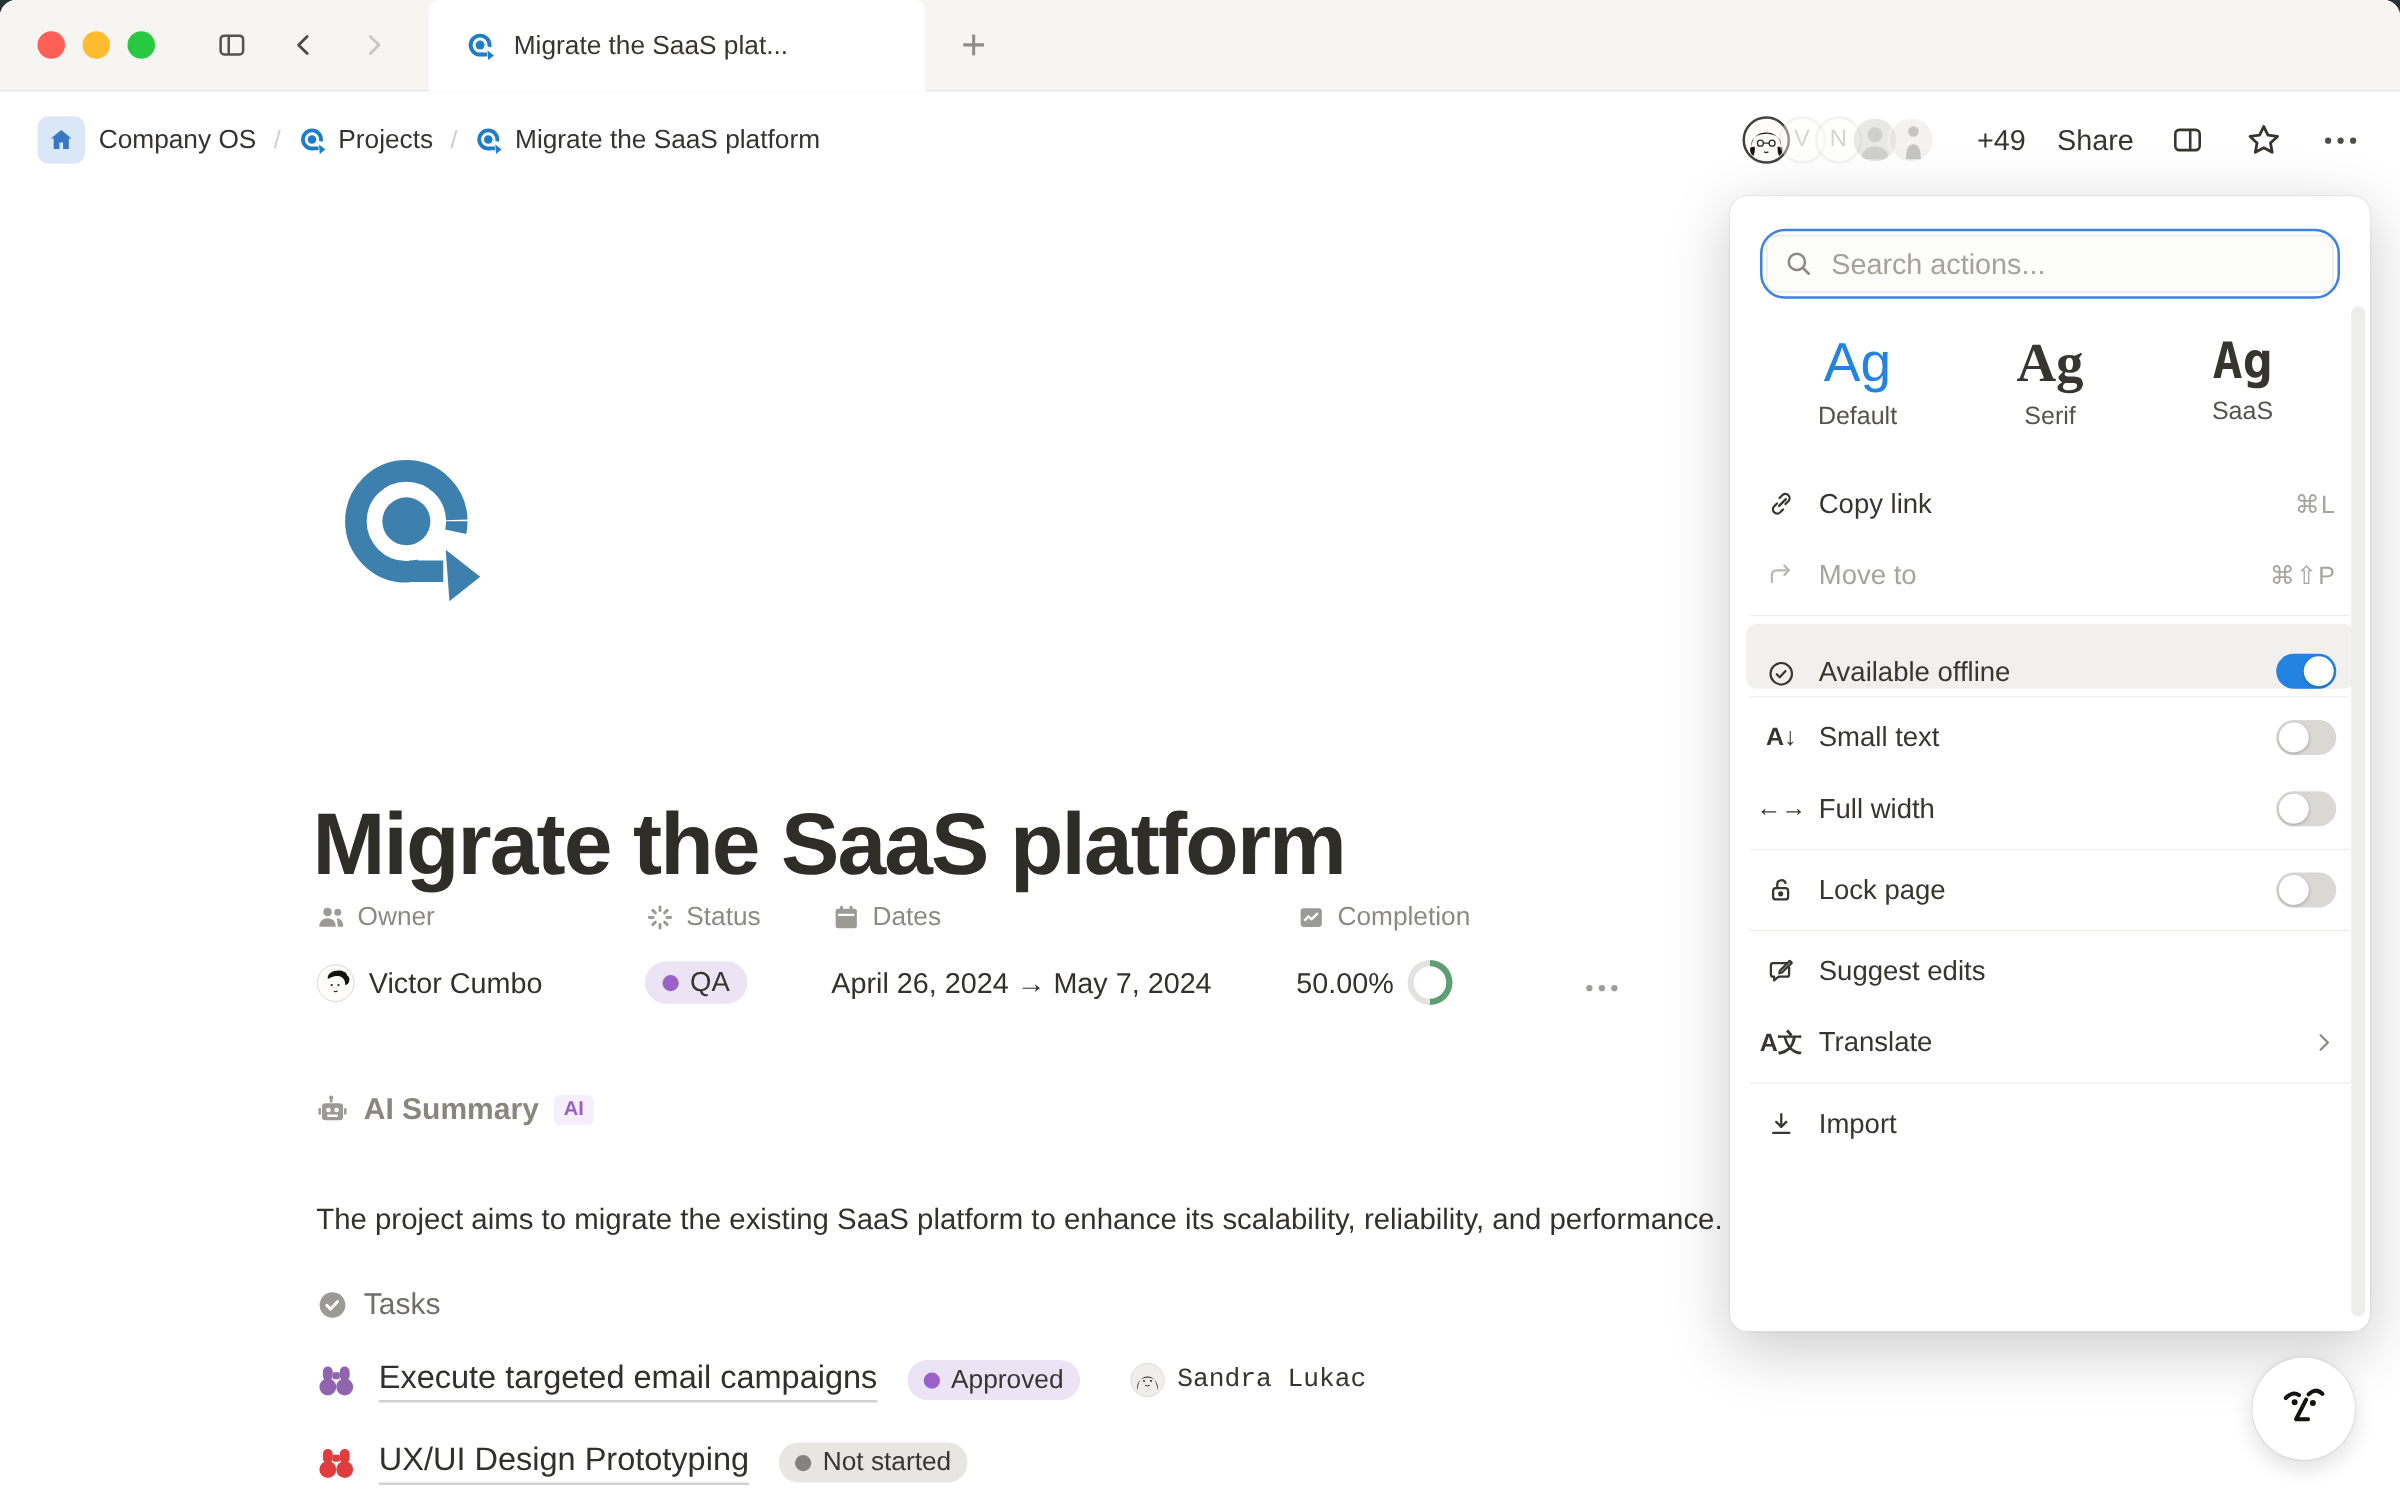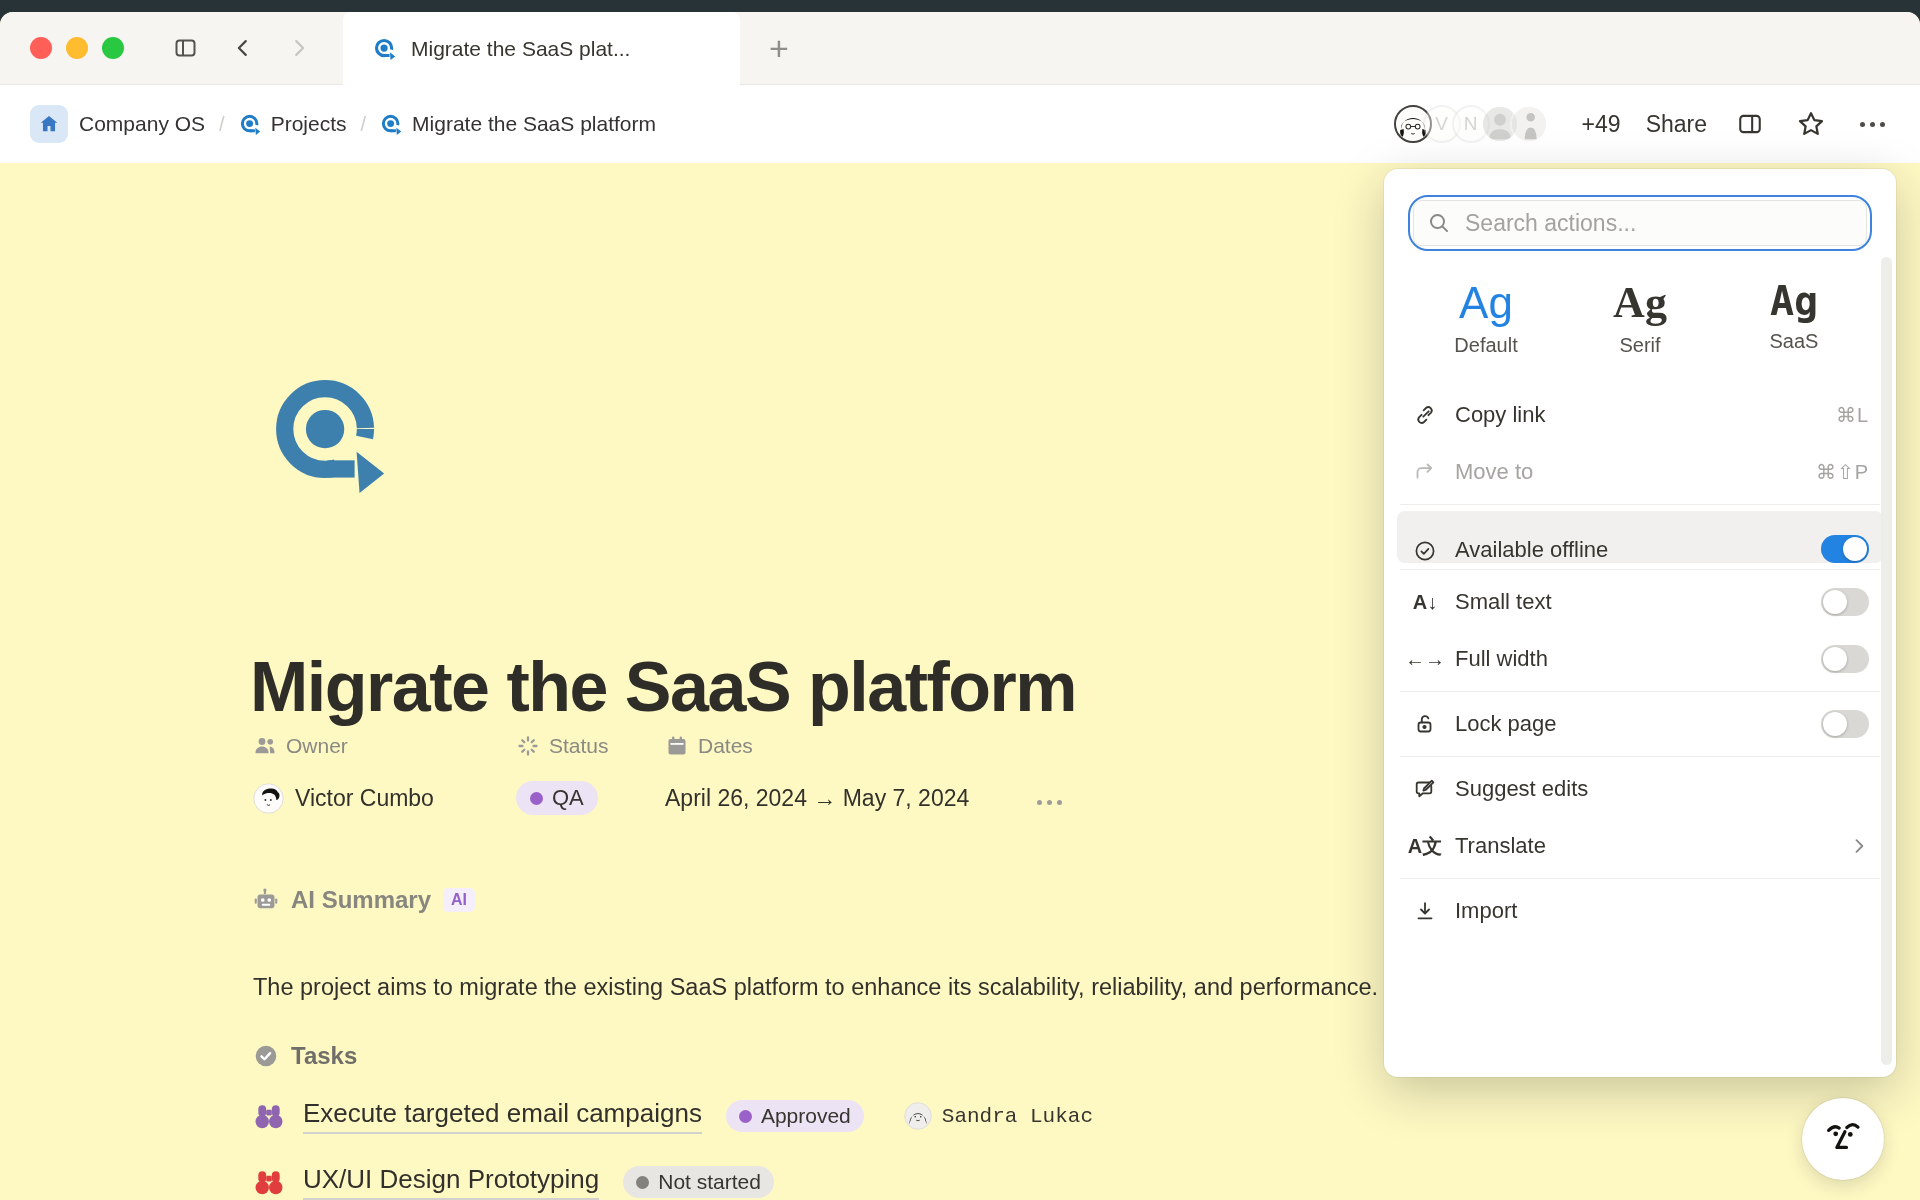--- a/index.html
+++ b/index.html
@@ -1,21 +1,21 @@
 <!DOCTYPE html>
 <html><head>
 <meta charset="utf-8">
 <style>
   html,body{margin:0;padding:0;}
   body{
     width:1920px;height:1200px;background:#283338;overflow:hidden;
     font-family:"Liberation Sans","DejaVu Sans",sans-serif;
     -webkit-font-smoothing:antialiased;color:#37352f;
   }
-  .window{position:absolute;inset:0;background:#fef9c3;border-radius:13px 13px 0 0;overflow:hidden;margin-top:12px;}
+  .window{position:absolute;inset:0;background:#ffffff;border-radius:13px 13px 0 0;overflow:hidden;}
 
   
   .topbar{position:relative;height:72px;background:#f6f5f2;border-bottom:1px solid #e9e8e4;}
   .traffic{position:absolute;left:30px;top:25px;display:flex;gap:14px;}
   .light{width:22px;height:22px;border-radius:50%;}
   .light.red{background:#ff5f57}.light.yellow{background:#febc2e}.light.green{background:#28c840}
   .nav-ic{position:absolute;top:50%;transform:translateY(-50%);display:flex;align-items:center;justify-content:center;}
   .sidebar-toggle{left:168px;width:34px;height:34px;}
   .back-btn{left:226px;width:34px;height:34px;}
   .fwd-btn{left:282px;width:34px;height:34px;}
@@ -59,21 +59,21 @@
   .ring{width:36px;height:36px;border-radius:50%;position:relative;flex:none;}
   .ring::after{content:'';position:absolute;inset:5px;background:#fff;border-radius:50%;}
   .prop-dots{display:flex;gap:5px;align-items:center;margin-top:52px;}
   .prop-dots i{width:5px;height:5px;border-radius:50%;background:#9e9d99;display:block;}
 
   .ai-header{position:absolute;left:253px;top:874px;display:flex;align-items:center;gap:12px;}
   .ai-header .lbl{font-size:24px;font-weight:600;color:#87867f;}
   .ai-badge{font-size:16px;font-weight:700;color:#9361c9;background:#f5effb;border-radius:5px;padding:3px 8px;}
   .para{position:absolute;left:253px;top:934px;width:1145px;font-size:23.5px;line-height:1.5;color:#33312c;}
   .tasks-header{position:absolute;left:253px;top:1030px;display:flex;align-items:center;gap:12px;}
-  .tasks-header .lbl{font-size:24px;font-weight:700;color:#6f6e68;}
+  .tasks-header .lbl{font-size:24px;font-weight:400;color:#6f6e68;}
   .task-row{position:absolute;left:253px;display:flex;align-items:center;gap:18px;}
   .task-row.r1{top:1086px}.task-row.r2{top:1152px}
   .task-title{font-size:26px;font-weight:500;color:#32302c;border-bottom:2px solid #d3d1cd;padding-bottom:3px;white-space:nowrap;}
   .task-pill{margin-left:6px;}
   .task-pill .pill{font-size:21px;padding:4px 13px;}
   .assignee{display:flex;align-items:center;gap:10px;margin-left:22px;font-size:21px;color:#37352f;font-family:Liberation Mono, monospace;}
   .assignee .mini-av{width:28px;height:28px;}
 
   
   .menu{position:absolute;left:1384px;top:157px;width:512px;height:908px;background:#fff;border-radius:14px;
@@ -292,20 +292,33 @@
             <rect x="7" y="2.6" width="2.4" height="4" rx="1.2"></rect>
             <rect x="14.6" y="2.6" width="2.4" height="4" rx="1.2"></rect>
             <rect x="5.5" y="9" width="13" height="1.8" fill="#fff"></rect>
           </svg>
         <span>Dates</span>
       </div>
       <div class="prop-value">
           <span>April 26, 2024 → May 7, 2024</span>
         </div>
     </div>
+    <div class="prop completion">
+      <div class="prop-label">
+        <svg width="24" height="24" viewBox="0 0 24 24">
+            <rect x="3.5" y="4.5" width="17" height="15" rx="2.5" fill="#9b9a97"></rect>
+            <path d="M6.5 14.5l3.2-3.2 2.6 2.1 4.9-4.9" stroke="#fff" stroke-width="1.9" fill="none"></path>
+          </svg>
+        <span>Completion</span>
+      </div>
+      <div class="prop-value">
+        <span>50.00%</span>
+        <span class="ring" style="background: conic-gradient(rgb(95, 157, 114) 0deg, rgb(95, 157, 114) 50%, rgb(227, 226, 223) 50%, rgb(227, 226, 223) 100%);"></span>
+      </div>
+    </div>
     <div class="prop-dots">
         <i></i>
         <i></i>
         <i></i>
       </div>
   </div>
 
   <div class="ai-header">
     <svg width="26" height="26" viewBox="0 0 24 24">
         <path d="M11 3.2v3.2" stroke="#9b9a97" stroke-width="2"></path>

